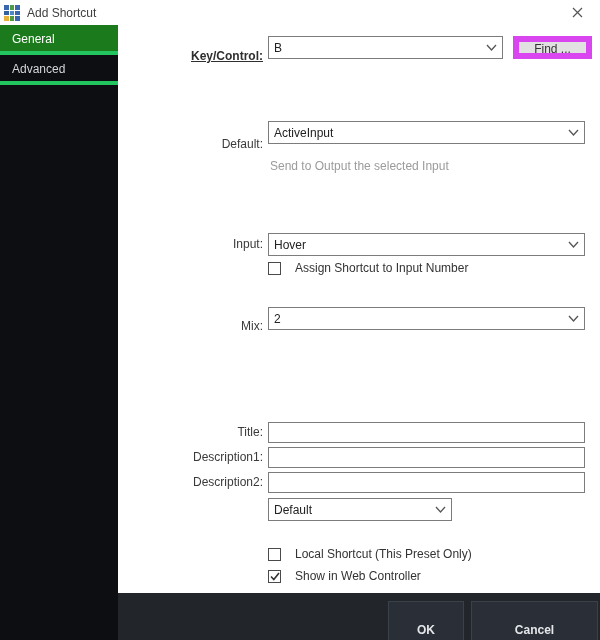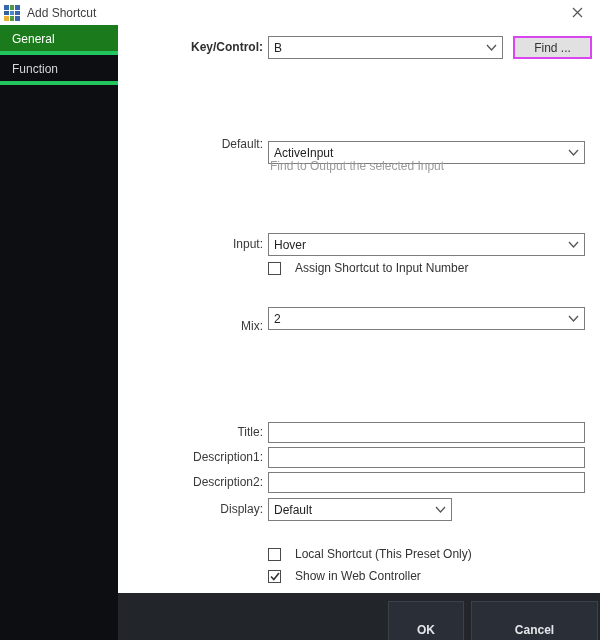--- a/index.html
+++ b/index.html
@@ -29,21 +29,21 @@
   .main { position:absolute; left:118px; top:25px; width:482px; height:568px; background:#ffffff; }
   .row-label { position:absolute; left:0; width:145px; text-align:right; font-size:12px; color:#3a3a3a; }
   .row-label.bold { font-weight:bold; color:#2f2f2f; }
   .combo { position:absolute; height:23px; border:1px solid #7c7c7c; background:#fff; cursor:pointer;
            font-size:12px; color:#222; }
   .combo .val { position:absolute; left:5px; top:4px; }
   .combo .chev { position:absolute; right:5px; top:7px; width:11px; height:8px; }
   .textinput { position:absolute; height:21px; border:1px solid #7c7c7c; background:#fff;
                font-size:12px; padding:0 4px; color:#222; outline:none; }
   .findbtn { position:absolute; left:395px; top:11px; width:79px; height:23px;
-             background:#e1e1e1; border:2px solid #d946ef; font-size:12px; color:#333;
+             background:#e1e1e1; border:6px solid #d946ef; font-size:12px; color:#333;
              font-family:"Liberation Sans", sans-serif; cursor:pointer; }
   .helper { position:absolute; left:152px; font-size:12px; color:#9b9b9b; }
   .cbx-row { position:absolute; display:flex; align-items:center; gap:14px;
              font-size:12px; color:#333; cursor:pointer; }
   .cbx { width:13px; height:13px; border:1px solid #4a4a4a; background:#fff; flex:0 0 auto;
          display:flex; align-items:center; justify-content:center; }
 
   
   .footer { position:absolute; left:118px; top:593px; width:482px; height:47px;
             background:#22262b; overflow:hidden; }
@@ -73,42 +73,42 @@
     <span class="title-text">Add Shortcut</span>
     <button class="close-btn">
       <svg width="11" height="11" viewBox="0 0 11 11">
         <path d="M1 1 L10 10 M10 1 L1 10" stroke="#555" stroke-width="1.2" fill="none"></path>
       </svg>
     </button>
   </div>
 
   <div class="sidebar">
     <div class="side-item selected">General</div>
-    <div class="side-item">Function</div>
+    <div class="side-item">Advanced</div>
   </div>
 
   <div class="main">
 
-    <div class="row-label bold" style="top:15px;">Key/Control:</div>
+    <div class="row-label bold" style="top:24px;text-decoration:underline;">Key/Control:</div>
     <div class="combo" style="left:150px; top:11px; width:235px;">
       <span class="val">B</span>
       <svg class="chev" viewBox="0 0 11 8">
           <polyline points="1,1 5.5,6 10,1" stroke="#555" stroke-width="1.3" fill="none"></polyline>
         </svg>
     </div>
     <button class="findbtn">Find ...</button>
 
     <div class="row-label" style="top:112px;">Default:</div>
-    <div class="combo" style="left:150px; top:116px; width:317px;padding-left:44px;">
+    <div class="combo" style="left:150px; top:96px; width:317px;padding-left:44px;">
       <span class="val">ActiveInput</span>
       <svg class="chev" viewBox="0 0 11 8">
           <polyline points="1,1 5.5,6 10,1" stroke="#555" stroke-width="1.3" fill="none"></polyline>
         </svg>
     </div>
-    <div class="helper" style="top:134px;">Find to Output the selected Input</div>
+    <div class="helper" style="top:134px;">Send to Output the selected Input</div>
 
     <div class="row-label" style="top:212px;">Input:</div>
     <div class="combo" style="left:150px; top:208px; width:317px;">
       <span class="val">Hover</span>
       <svg class="chev" viewBox="0 0 11 8">
           <polyline points="1,1 5.5,6 10,1" stroke="#555" stroke-width="1.3" fill="none"></polyline>
         </svg>
     </div>
     <label class="cbx-row" style="left:150px; top:236px;">
       <span class="cbx">
@@ -127,21 +127,20 @@
 
     <div class="row-label" style="top:400px;">Title:</div>
     <input class="textinput" style="left: 150px; top: 397px; width: 317px;" value="">
 
     <div class="row-label" style="top:425px;">Description1:</div>
     <input class="textinput" style="left: 150px; top: 422px; width: 317px;" value="">
 
     <div class="row-label" style="top:450px;">Description2:</div>
     <input class="textinput" style="left: 150px; top: 447px; width: 317px;" value="">
 
-    <div class="row-label" style="top:477px;">Display:</div>
     <div class="combo" style="left:150px; top:473px; width:184px;">
       <span class="val">Default</span>
       <svg class="chev" viewBox="0 0 11 8">
           <polyline points="1,1 5.5,6 10,1" stroke="#555" stroke-width="1.3" fill="none"></polyline>
         </svg>
     </div>
 
     <label class="cbx-row" style="left:150px; top:522px;align-items:flex-end;">
       <span class="cbx">
         

